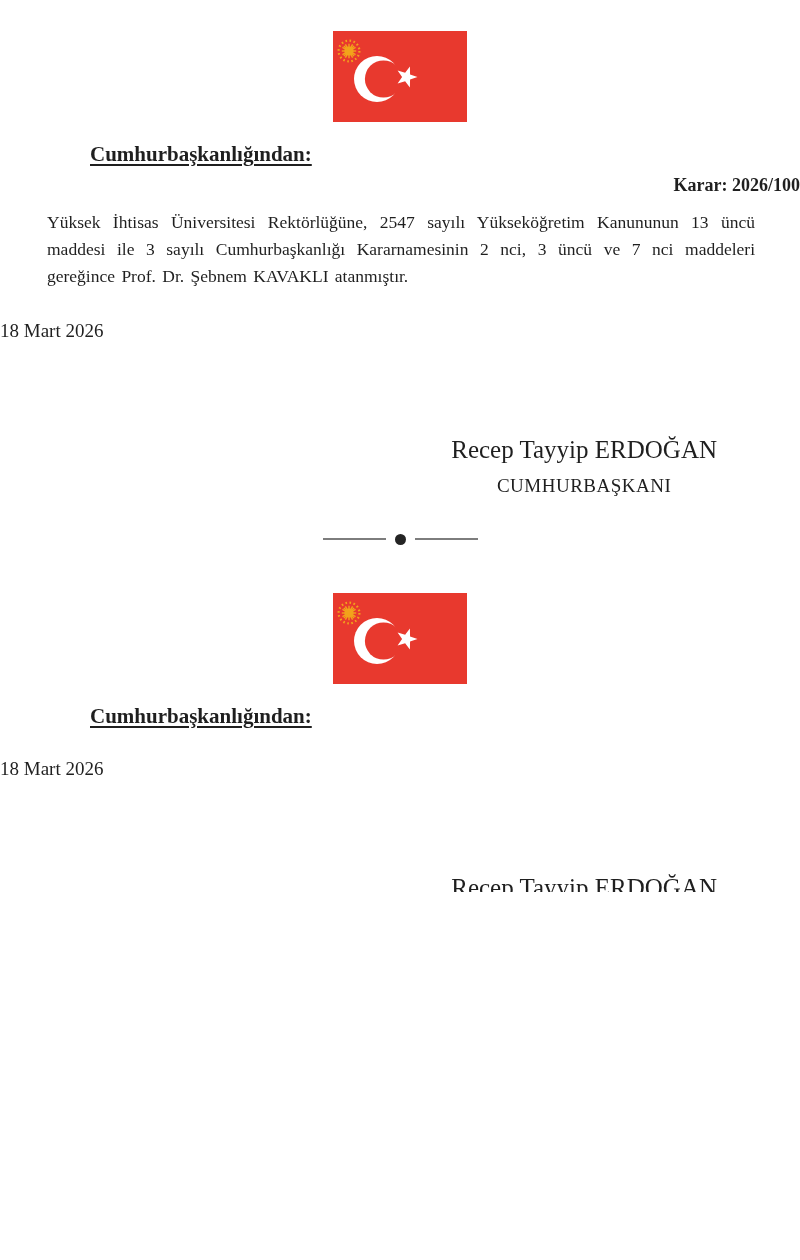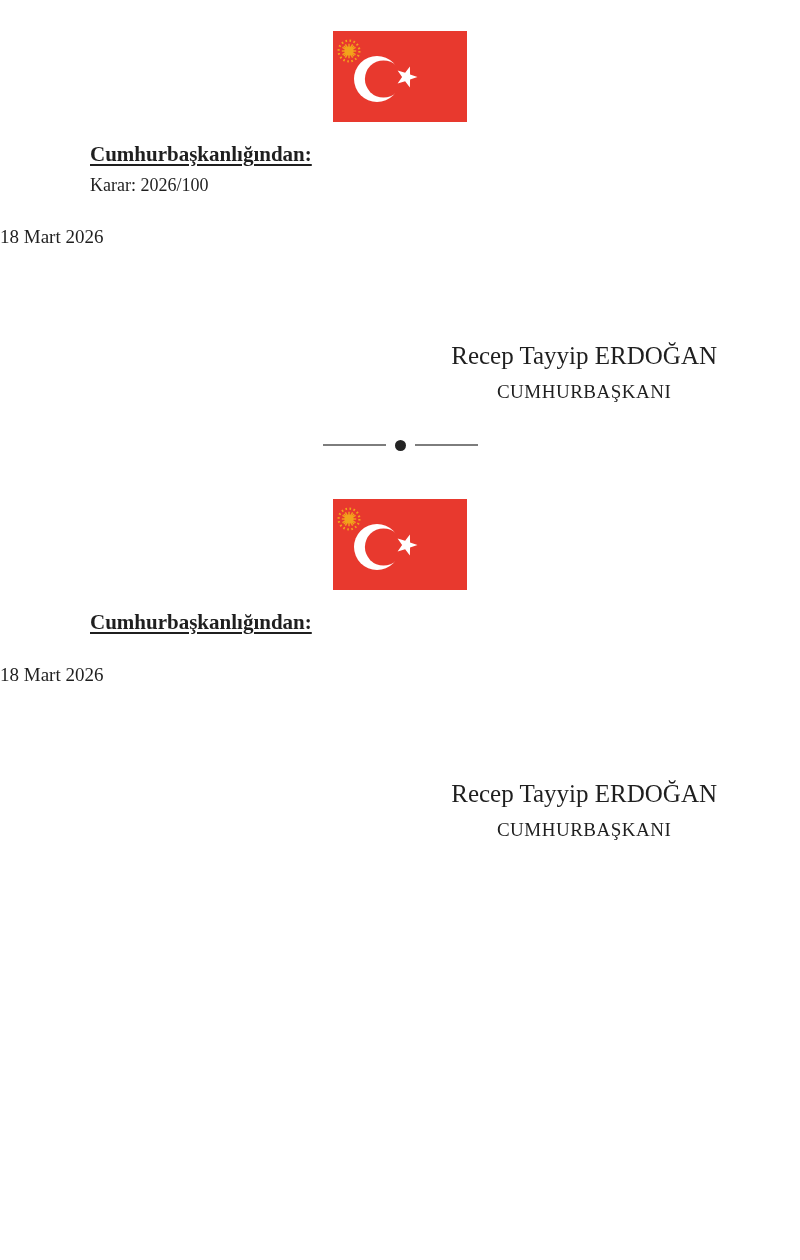--- a/index.html
+++ b/index.html
@@ -25,21 +25,22 @@
     font-size: 21px;
     line-height: 23px;
     text-decoration: underline;
     text-underline-offset: 3px;
     text-decoration-thickness: 2px;
   }
   .decree-number {
     margin: 8px 0 0 90px;
     font-size: 18px;
     line-height: 22px;
-    font-weight: normal;
+    font-weight: bold;
+    text-align: right;
   }
   .decree-body {
     margin: 13px 45px 0 47px;
     font-size: 17.5px;
     line-height: 27px;
     text-align: justify;
     text-align-last: left;
     word-spacing: 2px;
   }
   .decree-date {
@@ -111,20 +112,21 @@
         <g>
           <circle cx="44" cy="48" r="23" fill="#ffffff"></circle>
           <circle cx="50.5" cy="48" r="18.6" fill="#e8392e"></circle>
           <polygon fill="#ffffff" points="84.5,46 77.06,48.59 76.9,56.5 72.14,50.18 64.6,52.5 69.1,46 64.6,39.5 72.14,41.82 76.9,35.5 77.06,43.41"></polygon>
         </g>
       </svg>
     </div>
 
     <h2 class="decree-heading">Cumhurbaşkanlığından:</h2>
     <p class="decree-number">Karar: 2026/100</p>
+    <p class="decree-body">Yüksek İhtisas Üniversitesi Rektörlüğüne, 2547 sayılı Yükseköğretim Kanununun 13 üncü maddesi ile 3 sayılı Cumhurbaşkanlığı Kararnamesinin 2 nci, 3 üncü ve 7 nci maddeleri gereğince Prof. Dr. Şebnem KAVAKLI atanmıştır.</p>
     <p class="decree-date">18 Mart 2026</p>
 
     <div class="signature">
       <div class="signature-name">Recep Tayyip ERDOĞAN</div>
       <div class="signature-title">CUMHURBAŞKANI</div>
     </div>
   </section>
 
   <div class="divider">
     <span class="rule"></span>

